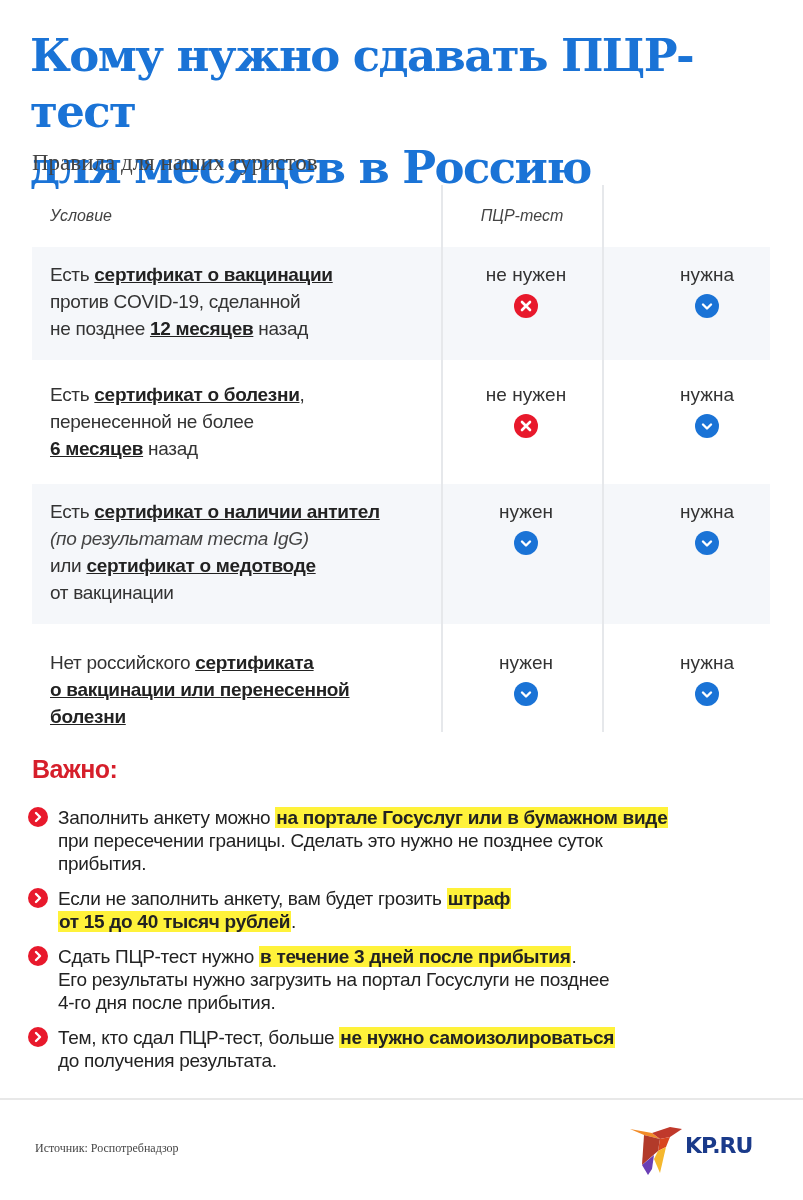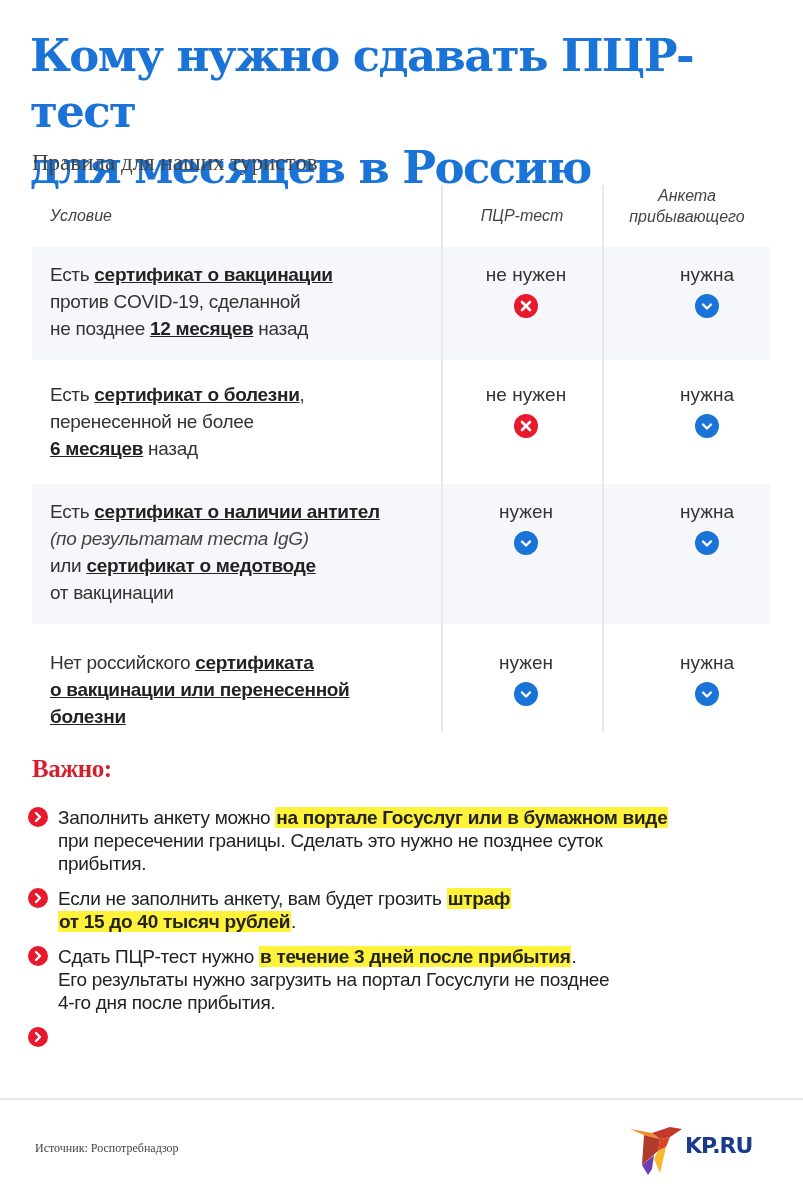--- a/index.html
+++ b/index.html
@@ -42,21 +42,21 @@
   .icon-circle {
     display: inline-block; width: 24px; height: 24px; border-radius: 50%;
     margin-top: 6px; position: relative;
   }
   .icon-circle svg { position: absolute; left: 0; top: 0; }
   .icon-x { background: #e8192c; }
   .icon-check { background: #1a73d6; }
 
   .important-title {
     position: absolute; left: 32px; top: 755px;
-    font-family: Liberation Serif, serif; font-weight: bold; font-size: 25px; color: #d61f2b;
+    font-family: Liberation Sans, sans-serif; font-weight: bold; font-size: 25px; color: #d61f2b;
     letter-spacing: -0.5px;
   }
   .bullets { position: absolute; left: 28px; top: 806px; width: 750px; }
   .bullet { position: relative; padding-left: 30px; font-size: 19px; line-height: 23px; color: #222; margin-bottom: 12px; letter-spacing: -0.3px; }
   .bullet .b-icon { position: absolute; left: 0; top: 1px; width: 20px; height: 20px; border-radius: 50%; background: #e8192c; }
   .bullet .b-icon svg { position: absolute; left: 0; top: 0; }
   .hl { background: #fff23a; font-weight: bold; padding: 0 1px; }
 
   .footer-rule { position: absolute; left: 0; top: 1098px; width: 803px; height: 2px; background: #e8e8e8; }
   .source { position: absolute; left: 35px; top: 1141px; font-family: "Liberation Serif", serif; font-size: 12px; color: #444; }
@@ -69,24 +69,20 @@
 <div class="title">
   <div>Кому нужно сдавать ПЦР-тест</div>
   <div>для месяцев в Россию</div>
 </div>
 <div class="subtitle">Правила для наших туристов</div>
 
 <div class="table">
   <div class="thead">
     <div class="th cond">Условие</div>
     <div class="th pcr">ПЦР-тест</div>
-    <div class="th form">
-      <div>Анкета</div>
-      <div>прибывающего</div>
-    </div>
   </div>
 
   <div class="row shaded" style="top:62px;height:113px;">
     <div class="cond-text">Есть <b>сертификат о вакцинации</b><br>против COVID-19, сделанной<br>не позднее <b>12 месяцев</b> назад</div>
     <div class="cell pcr">
       <span class="lbl">не нужен</span>
       <span class="icon-circle icon-x"><svg width="24" height="24" viewBox="0 0 24 24">
             <path d="M8 8 L16 16 M16 8 L8 16" stroke="#fff" stroke-width="2.6" stroke-linecap="round"></path>
           </svg></span>
     </div>
@@ -176,20 +172,21 @@
         </svg>
       </span>
     <span>Сдать ПЦР-тест нужно <span class="hl">в течение 3 дней после прибытия</span>.<br>Его результаты нужно загрузить на портал Госуслуги не позднее<br>4-го дня после прибытия.</span>
   </div>
   <div class="bullet">
     <span class="b-icon">
         <svg width="20" height="20" viewBox="0 0 20 20">
           <path d="M8 6 L12 10 L8 14" stroke="#fff" stroke-width="2.4" fill="none" stroke-linecap="round" stroke-linejoin="round"></path>
         </svg>
       </span>
+    <span>Тем, кто сдал ПЦР-тест, больше <span class="hl">не нужно самоизолироваться</span><br>до получения результата.</span>
   </div>
 </div>
 
 <div class="footer-rule"></div>
 <div class="source">Источник: Роспотребнадзор</div>
 <div class="logo">
   <svg width="55" height="50" viewBox="0 0 55 50" style="position:absolute;left:0;top:0;">
     <polygon points="0,4 22,8 30,14 14,10" fill="#f28c28"></polygon>
     <polygon points="22,8 40,2 52,4 40,12 30,14" fill="#c0392b"></polygon>
     <polygon points="30,14 40,12 36,22 28,26" fill="#d9461f"></polygon>

